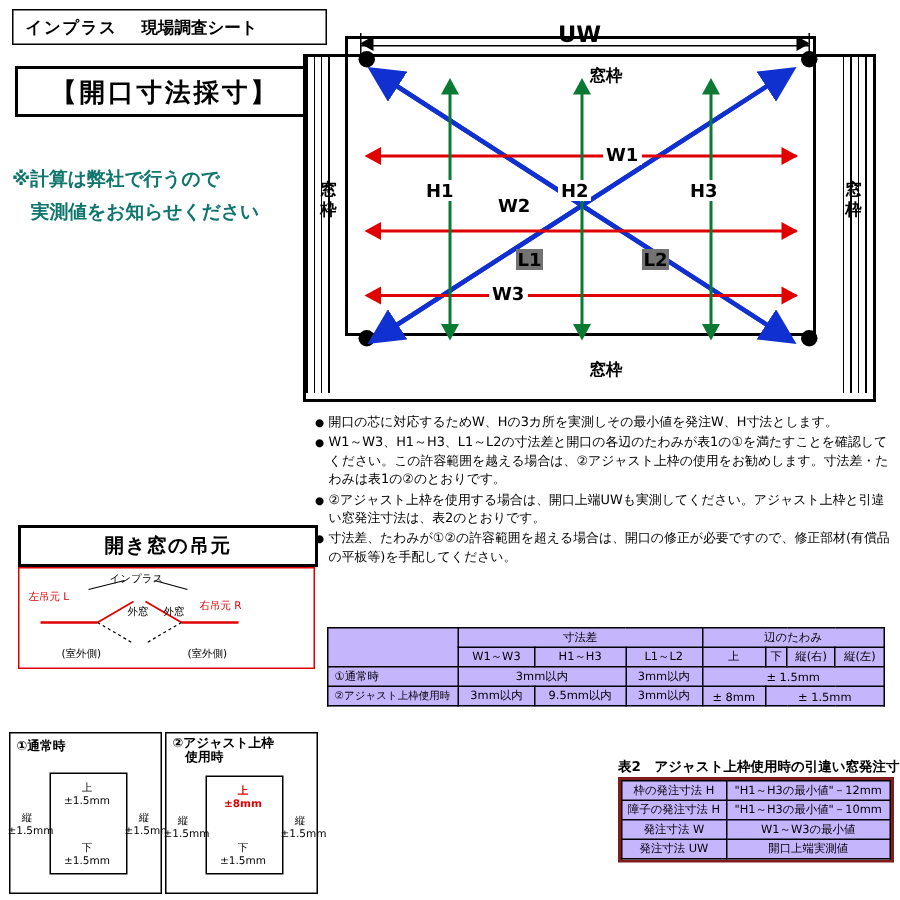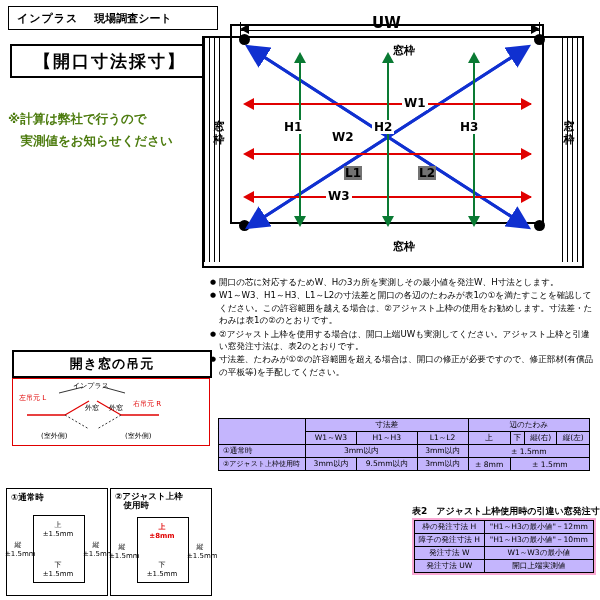--- a/index.html
+++ b/index.html
@@ -22,21 +22,21 @@
   .header-tab .t2{font-size:11px;font-weight:bold;margin-left:16px;letter-spacing:0px;}
 
   
   .title-box{
     position:absolute;left:10px;top:44px;width:196px;height:30px;
     border:2px solid #000;display:flex;align-items:center;justify-content:center;
     font-size:17px;font-weight:bold;letter-spacing:2px;
   }
   .note-red{
     position:absolute;left:8px;top:108px;width:204px;
-    color:#4d7c0f;font-size:12.5px;font-weight:bold;line-height:22px;
+    color:#0f766e;font-size:12.5px;font-weight:bold;line-height:22px;
   }
 
   
   .diagram{
     position:absolute;left:196px;top:8px;width:396px;height:262px;
   }
   .frame-outer{
     position:absolute;left:6px;top:28px;width:378px;height:228px;
     border:2px solid #000;background:#fff;
   }
@@ -122,21 +122,21 @@
   .fig-inner{position:absolute;border:1px solid #000;}
   .fig .tt{position:absolute;font-size:7px;text-align:center;line-height:9px;}
   .fig .tt.red{color:#e00000;font-weight:bold;}
   .fig .sidearr{position:absolute;font-size:7px;text-align:center;line-height:9px;}
   table{border-collapse:collapse;position:absolute;background:#c4b5fd;}
   table td,table th{border:1px solid #000;font-size:7.6px;text-align:center;
     font-weight:normal;padding:1px 1px;}
   #table1{left:218px;top:418px;width:372px;}
   .tblcap2{position:absolute;left:412px;top:505px;font-size:9px;font-weight:bold;}
   .tblcap1{position:absolute;left:218px;top:420px;font-size:10px;font-weight:bold;}
-  .tbl2-wrap{position:absolute;left:412px;top:518px;width:180px;border:2px solid #f9a8d4;}
+  .tbl2-wrap{position:absolute;left:412px;top:518px;width:180px;border:2px solid #7f1d1d;}
   .tbl2-wrap table{position:static;width:100%;border:none;}
 </style>
 </head>
 <body>
 
 <div class="page">
 
   <div class="header-tab">
     <span class="t1">インプラス</span>
     <span class="t2">現場調査シート</span>
@@ -212,21 +212,21 @@
     <div class="h-arrow" style="left:191px;top:54px;height:154px;"></div>
     <div class="h-head d" style="left:186px;top:208px;"></div>
     <div class="h-text" style="left:176px;top:112px;">H2</div>
 
     <div class="h-head u" style="left:272px;top:44px;"></div>
     <div class="h-arrow" style="left:277px;top:54px;height:154px;"></div>
     <div class="h-head d" style="left:272px;top:208px;"></div>
     <div class="h-text" style="left:262px;top:112px;">H3</div>
 
     <div class="l-text" style="left:148px;top:158px;">L1</div>
-    <div class="l-text" style="left:222px;top:158px;">L2</div>
+    <div class="l-text" style="left:232px;top:158px;">L2</div>
   </div>
 
   <div class="bullets">
     <p>開口の芯に対応するためW、Hの3カ所を実測しその最小値を発注W、H寸法とします。</p>
     <p>W1～W3、H1～H3、L1～L2の寸法差と開口の各辺のたわみが表1の①を満たすことを確認してください。この許容範囲を越える場合は、②アジャスト上枠の使用をお勧めします。寸法差・たわみは表1の②のとおりです。</p>
     <p>②アジャスト上枠を使用する場合は、開口上端UWも実測してください。アジャスト上枠と引違い窓発注寸法は、表2のとおりです。</p>
     <p>寸法差、たわみが①②の許容範囲を超える場合は、開口の修正が必要ですので、修正部材(有償品の平板等)を手配してください。</p>
   </div>
 
   <div class="hinge-title">開き窓の吊元</div>

